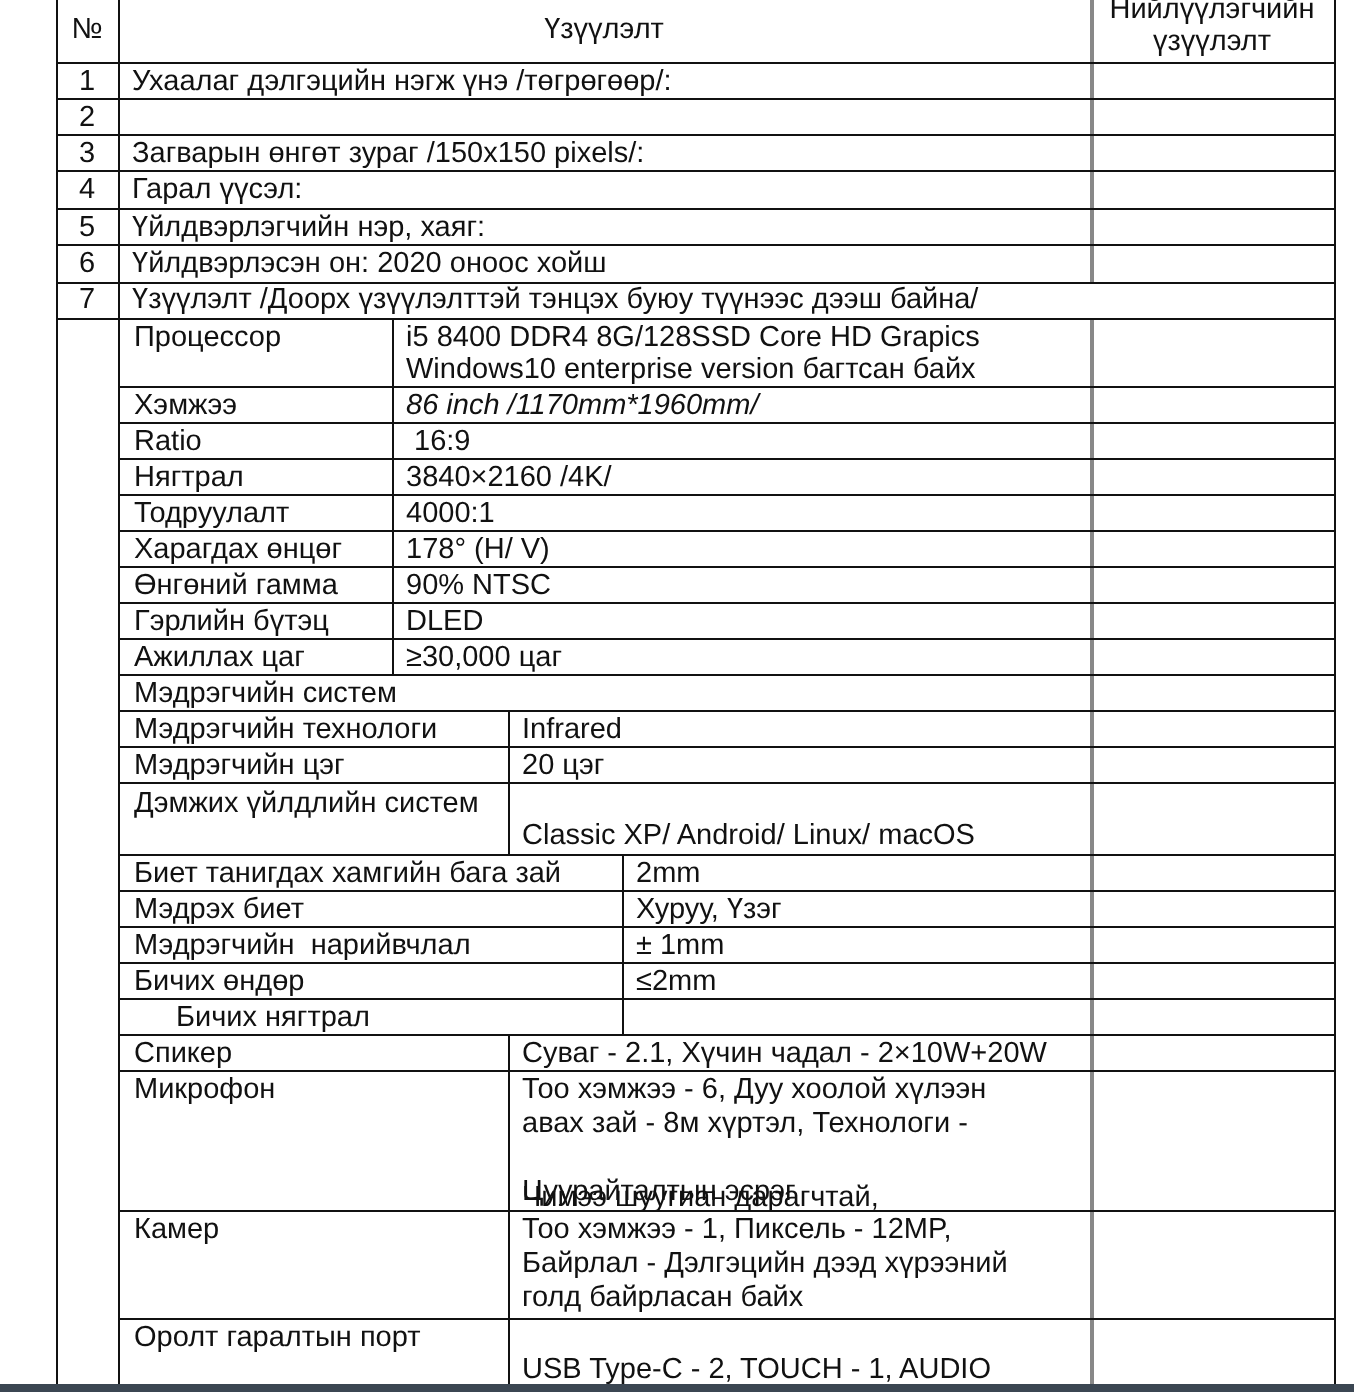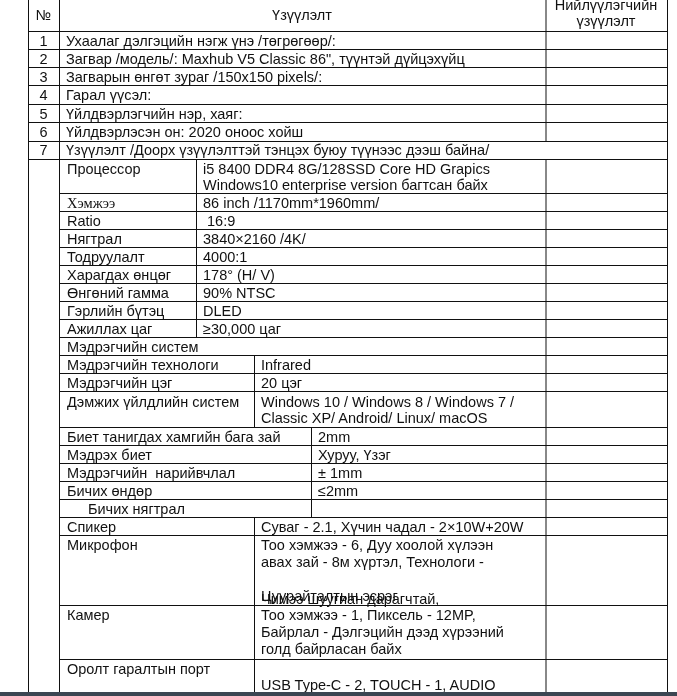--- a/index.html
+++ b/index.html
@@ -65,38 +65,37 @@
   <div class="ln v" style="left:254px; top:517px; height:175px;"></div>
 
   <div class="t c" style="left:28px; width:31px; top:6px;">№</div>
   <div class="t c" style="left:59px; width:486px; top:6px;">Үзүүлэлт</div>
   <div class="t c" style="left:545px; width:122px; top:-4px;">Нийлүүлэгчийн</div>
   <div class="t c" style="left:545px; width:122px; top:12px;">үзүүлэлт</div>
 
   <div class="t c" style="left:28px; width:31px; top:32px;">1</div>
   <div class="t" style="left:66px; top:32px;">Ухаалаг дэлгэцийн нэгж үнэ /төгрөгөөр/:</div>
   <div class="t c" style="left:28px; width:31px; top:50px;">2</div>
-  <div class="t" style="left:66px; top:50px;">Загвар /модель/: Maxhub V5 Classic 86", түүнтэй дүйцэхүйц</div>
   <div class="t c" style="left:28px; width:31px; top:68px;">3</div>
   <div class="t" style="left:66px; top:68px;">Загварын өнгөт зураг /150x150 pixels/:</div>
   <div class="t c" style="left:28px; width:31px; top:86px;">4</div>
   <div class="t" style="left:66px; top:86px;">Гарал үүсэл:</div>
   <div class="t c" style="left:28px; width:31px; top:105px;">5</div>
   <div class="t" style="left:66px; top:105px;">Үйлдвэрлэгчийн нэр, хаяг:</div>
   <div class="t c" style="left:28px; width:31px; top:123px;">6</div>
   <div class="t" style="left:66px; top:123px;">Үйлдвэрлэсэн он: 2020 оноос хойш</div>
   <div class="t c" style="left:28px; width:31px; top:141px;">7</div>
   <div class="t" style="left:66px; top:141px;">Үзүүлэлт /Доорх үзүүлэлттэй тэнцэх буюу түүнээс дээш байна/</div>
 
   <div class="t" style="left:67px; top:160px;">Процессор</div>
   <div class="t" style="left:203px; top:160px;">i5 8400 DDR4 8G/128SSD Core HD Grapics</div>
   <div class="t" style="left:203px; top:176px;">Windows10 enterprise version багтсан байх</div>
 
-  <div class="t" style="left:67px; top:194px;font-family:Liberation Serif, serif;">Хэмжээ</div>
-  <div class="t" style="left:203px; top:194px;">86 inch /1170mm*1960mm/</div>
+  <div class="t" style="left:67px; top:194px;">Хэмжээ</div>
+  <div class="t" style="left:203px; top:194px;font-style:italic;">86 inch /1170mm*1960mm/</div>
   <div class="t" style="left:67px; top:212px;">Ratio</div>
   <div class="t" style="left:203px; top:212px; white-space:pre;"> 16:9</div>
   <div class="t" style="left:67px; top:230px;">Нягтрал</div>
   <div class="t" style="left:203px; top:230px;">3840×2160 /4K/</div>
   <div class="t" style="left:67px; top:248px;">Тодруулалт</div>
   <div class="t" style="left:203px; top:248px;">4000:1</div>
   <div class="t" style="left:67px; top:266px;">Харагдах өнцөг</div>
   <div class="t" style="left:203px; top:266px;">178° (H/ V)</div>
   <div class="t" style="left:67px; top:284px;">Өнгөний гамма</div>
   <div class="t" style="left:203px; top:284px;">90% NTSC</div>
@@ -105,21 +104,20 @@
   <div class="t" style="left:67px; top:320px;text-align:right;">Ажиллах цаг</div>
   <div class="t" style="left:203px; top:320px;">≥30,000 цаг</div>
 
   <div class="t" style="left:67px; top:338px;">Мэдрэгчийн систем</div>
 
   <div class="t" style="left:67px; top:356px;">Мэдрэгчийн технологи</div>
   <div class="t" style="left:261px; top:356px;">Infrared</div>
   <div class="t" style="left:67px; top:374px;">Мэдрэгчийн цэг</div>
   <div class="t" style="left:261px; top:374px;">20 цэг</div>
   <div class="t" style="left:67px; top:393px;">Дэмжих үйлдлийн систем</div>
-  <div class="t" style="left:261px; top:393px;">Windows 10 / Windows 8 / Windows 7 /</div>
   <div class="t" style="left:261px; top:409px;">Classic XP/ Android/ Linux/ macOS</div>
 
   <div class="t" style="left:67px; top:428px;">Биет танигдах хамгийн бага зай</div>
   <div class="t" style="left:318px; top:428px;">2mm</div>
   <div class="t" style="left:67px; top:446px;">Мэдрэх биет</div>
   <div class="t" style="left:318px; top:446px;">Хуруу, Үзэг</div>
   <div class="t" style="left:67px; top:464px; white-space:pre;">Мэдрэгчийн  нарийвчлал</div>
   <div class="t" style="left:318px; top:464px;">± 1mm</div>
   <div class="t" style="left:67px; top:482px;">Бичих өндөр</div>
   <div class="t" style="left:318px; top:482px;">≤2mm</div>

